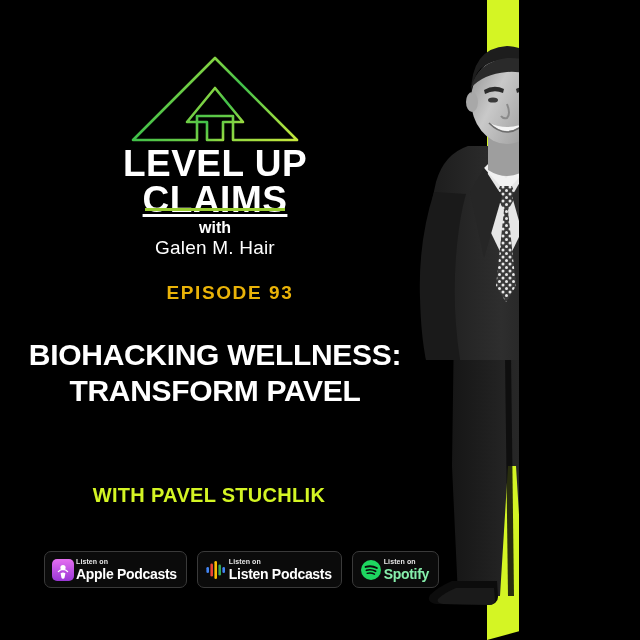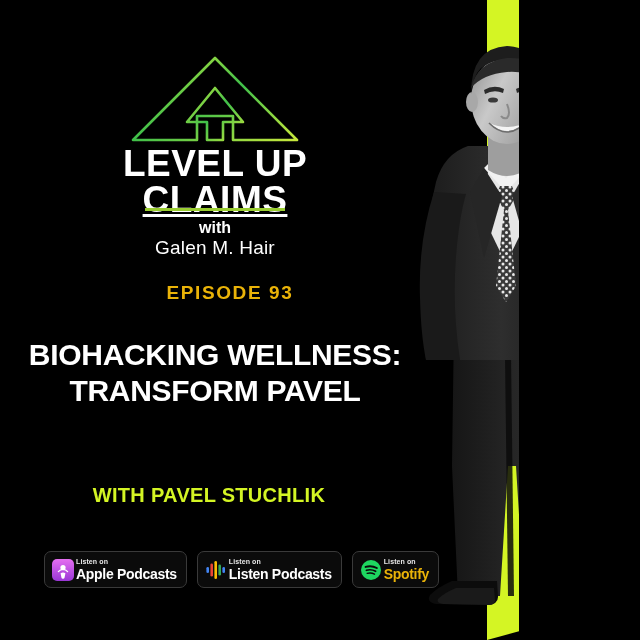--- a/index.html
+++ b/index.html
@@ -160,21 +160,21 @@
     letter-spacing: 0.1px;
     margin-bottom: 2px;
   }
   .badge-text .big {
     display: block;
     color: #ffffff;
     font-size: 14px;
     font-weight: bold;
     letter-spacing: -0.3px;
   }
-  .badge-text .big.spotify { color: #eab308; }
+  .badge-text .big.spotify { color: #86efac; }
   .badge-text .big .light { font-weight: bold; }
 </style>
 </head>
 <body>
 
 <div id="cover">
 
   <div class="green-panel"></div>
 
   <div class="photo">

